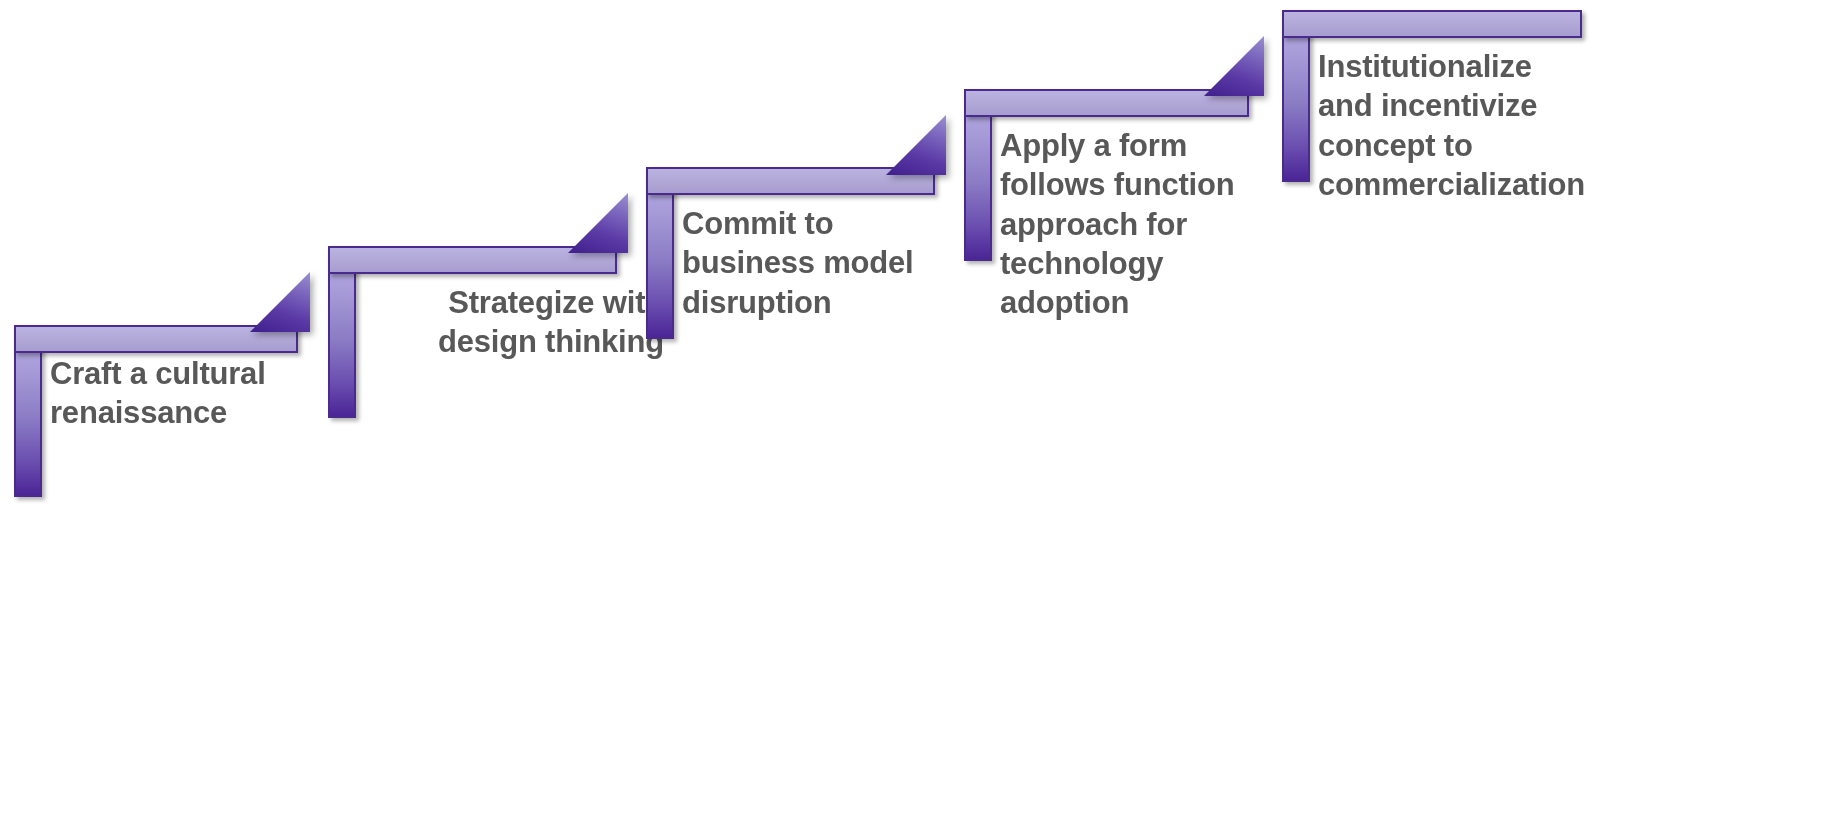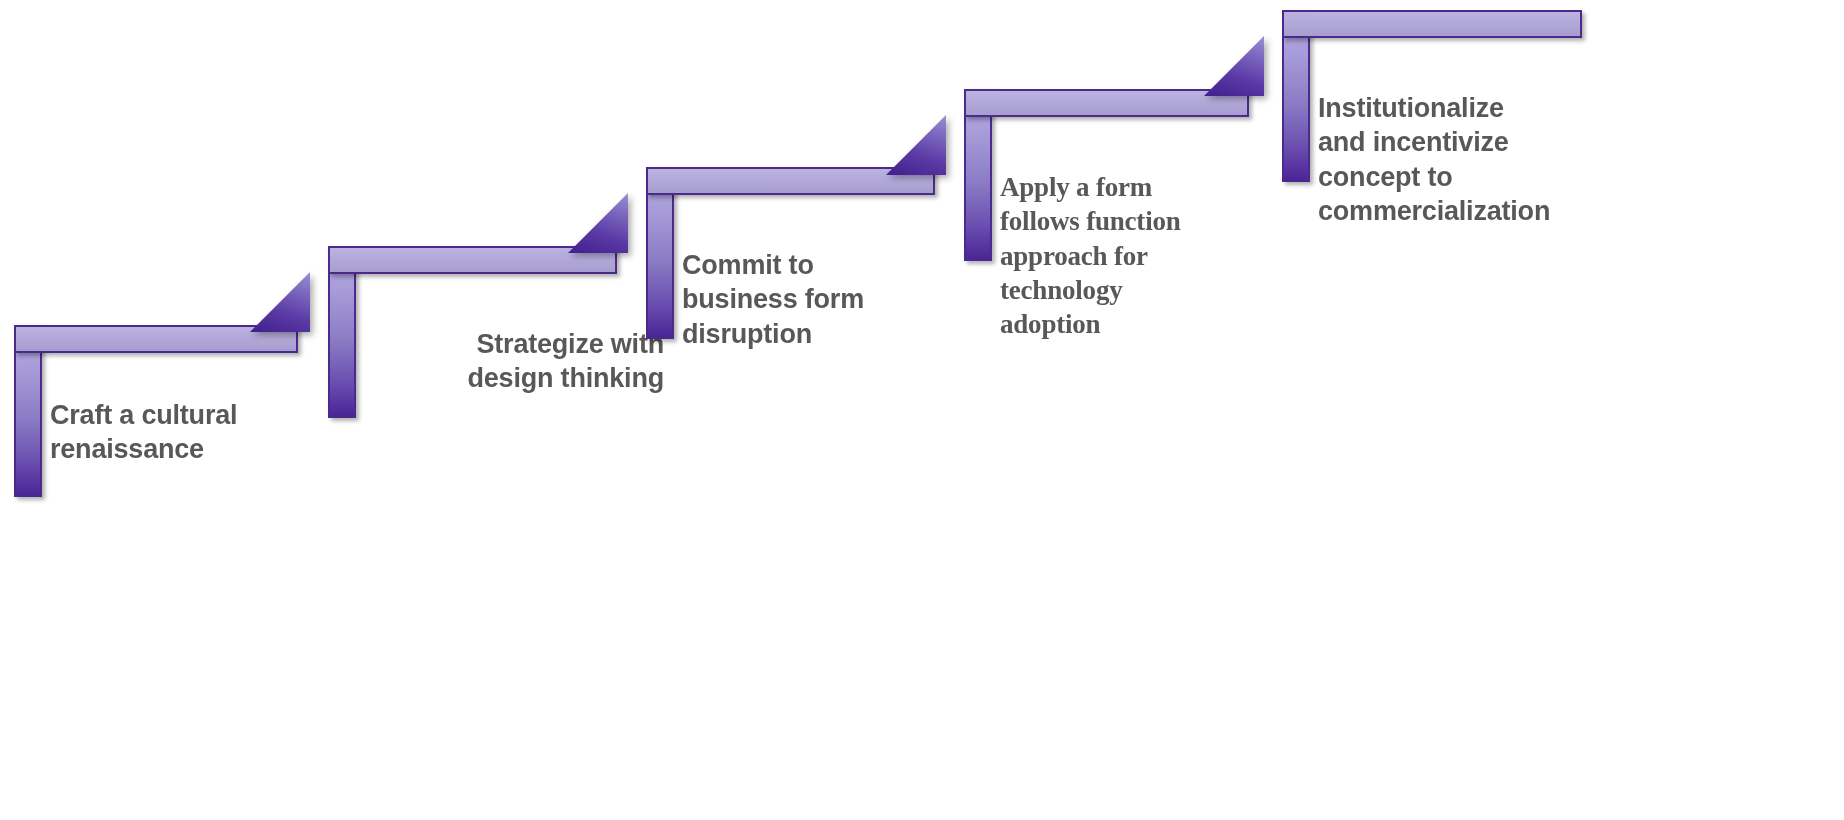--- a/index.html
+++ b/index.html
@@ -44,25 +44,24 @@
     width: 28px;
     background: linear-gradient(180deg, #b5ace0 0%, #a79cd8 25%, #8a7bc4 55%, #6b4fb0 80%, #4b2596 100%);
     border: 2px solid #4b2a8e;
     box-sizing: border-box;
     box-shadow: 3px 3px 4px rgba(0,0,0,0.30);
   }
   .step .label {
     position: absolute;
     color: #585858;
     font-weight: bold;
-    font-size: 27px;
+    font-size: 31px;
     line-height: 1.27;
     letter-spacing: -0.2px;
     white-space: pre-line;
-    margin-top: 44px;
   }
 
   
   .arrow {
     position: absolute;
     width: 0;
     height: 0;
     filter: drop-shadow(3px 3px 3px rgba(0,0,0,0.32));
   }
   .arrow .tri {
@@ -103,30 +102,30 @@
         <div class="label" style="left: 364px; top: 283px; width: 300px; text-align: right;">Strategize with
 design thinking</div>
       </div>
       <div class="arrow" style="left: 568px; top: 193px;">
         <div class="tri"></div>
       </div>
       <div class="step" style="left: 0px; top: 0px;">
         <div class="vbar" style="left: 646px; top: 167px; height: 172px;"></div>
         <div class="hbar" style="left: 646px; top: 167px; width: 289px;"></div>
         <div class="label" style="left: 682px; top: 204px; width: 300px;">Commit to
-business form
+business model
 disruption</div>
       </div>
       <div class="arrow" style="left: 886px; top: 115px;">
         <div class="tri"></div>
       </div>
       <div class="step" style="left: 0px; top: 0px;">
         <div class="vbar" style="left: 964px; top: 89px; height: 172px;"></div>
         <div class="hbar" style="left: 964px; top: 89px; width: 285px;"></div>
-        <div class="label" style="left: 1000px; top: 126px; width: 300px; font-family: Liberation Serif, serif;">Apply a form
+        <div class="label" style="left: 1000px; top: 126px; width: 300px;">Apply a form
 follows function
 approach for
 technology
 adoption</div>
       </div>
       <div class="arrow" style="left: 1204px; top: 36px;">
         <div class="tri"></div>
       </div>
       <div class="step" style="left: 0px; top: 0px;">
         <div class="vbar" style="left: 1282px; top: 10px; height: 172px;"></div>

